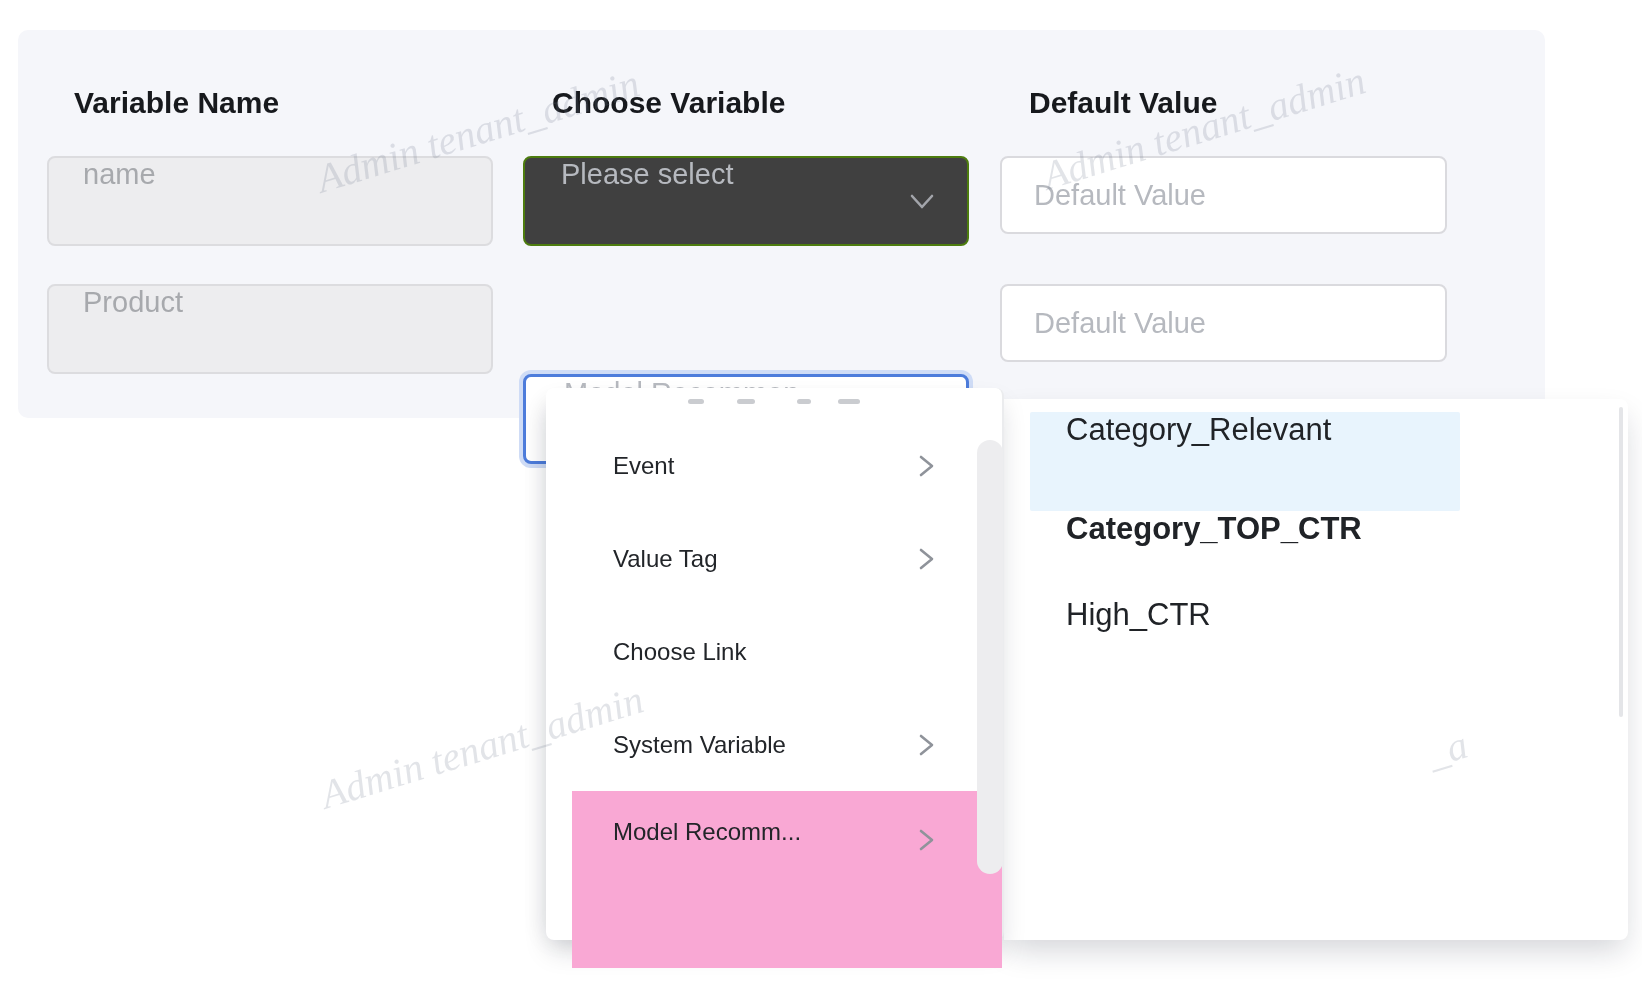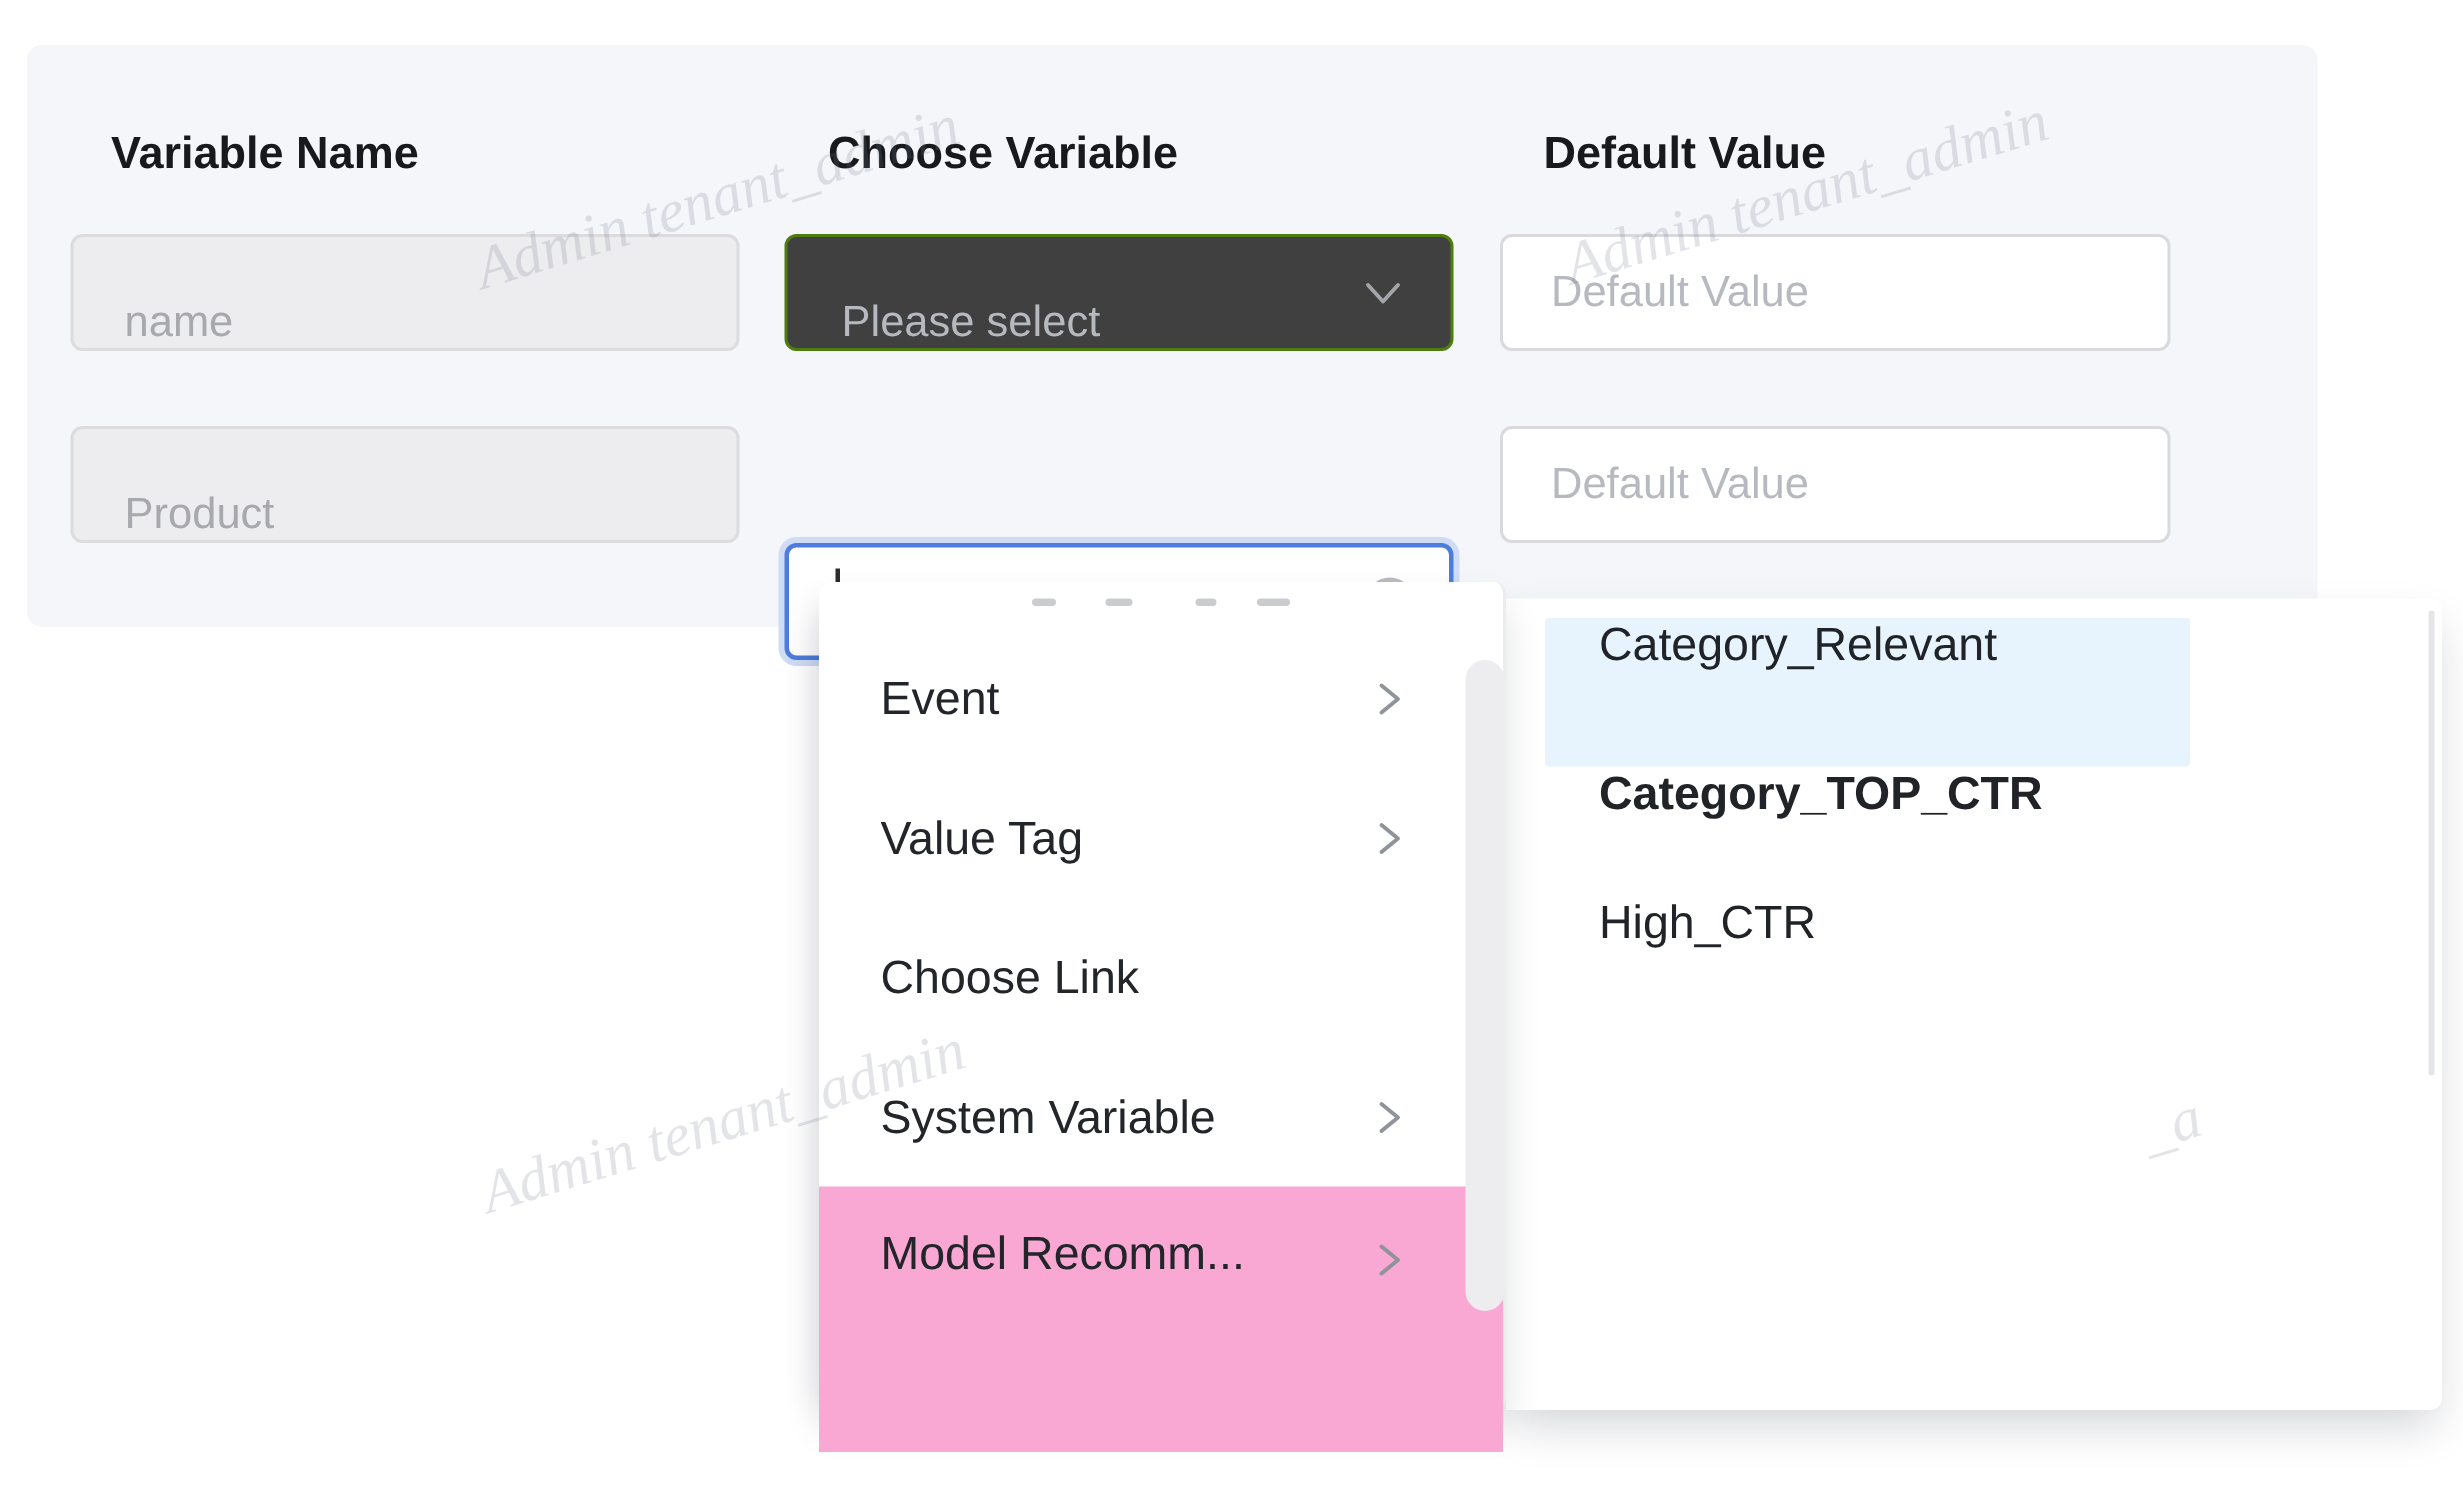--- a/index.html
+++ b/index.html
@@ -14,22 +14,22 @@
     background:#f5f6fa;border-radius:10px;z-index:1;
   }
   .col-label{
     position:absolute;top:86px;font-size:30px;font-weight:600;color:#17191d;z-index:2;margin-left:27px;
   }
   .col-label.c1{left:47px;}
   .col-label.c2{left:525px;}
   .col-label.c3{left:1002px;}
 
   .field{
-    position:absolute;height:78px;border-radius:8px;box-sizing:border-box;
-    display:flex;align-items:flex-end;z-index:2;
+    position:absolute;height:90px;border-radius:8px;box-sizing:border-box;
+    display:flex;align-items:flex-start;z-index:2;
   }
   .row1{top:156px;}
   .row2{top:284px;}
   .c1pos{left:47px;width:446px;}
   .c2pos{left:523px;width:446px;}
   .c3pos{left:1000px;width:447px;}
 
   .field--disabled{
     background:#ededef;border:2px solid #dcdcdf;
   }
@@ -72,21 +72,21 @@
     position:absolute;left:546px;top:388px;width:458px;height:552px;
     background:#ffffff;border-radius:8px;z-index:10;
     border-right:2px solid #ebecee;box-sizing:border-box;
     box-shadow:-10px 8px 24px -12px rgba(15,23,42,.12),0 14px 26px -4px rgba(15,23,42,.17);
     padding-top:31px;
   }
   .clip-dash{position:absolute;top:11px;height:5px;border-radius:3px;background:#caccd0;}
   .menu-item{
     height:93px;display:flex;align-items:center;
     padding-left:41px;padding-right:64px;
-    font-size:31px;color:#222529;
+    font-size:24px;color:#222529;margin-left:26px;
   }
   .menu-item .arrow{margin-left:auto;line-height:0;}
   .menu-item--active{
     background:#f9a8d4;height:150px;align-items:flex-start;padding-top:27px;
   }
   .vscroll-left{
     position:absolute;left:431px;top:52px;width:26px;height:434px;
     background:#ededef;border-radius:13px;
   }
   .menu-right{

